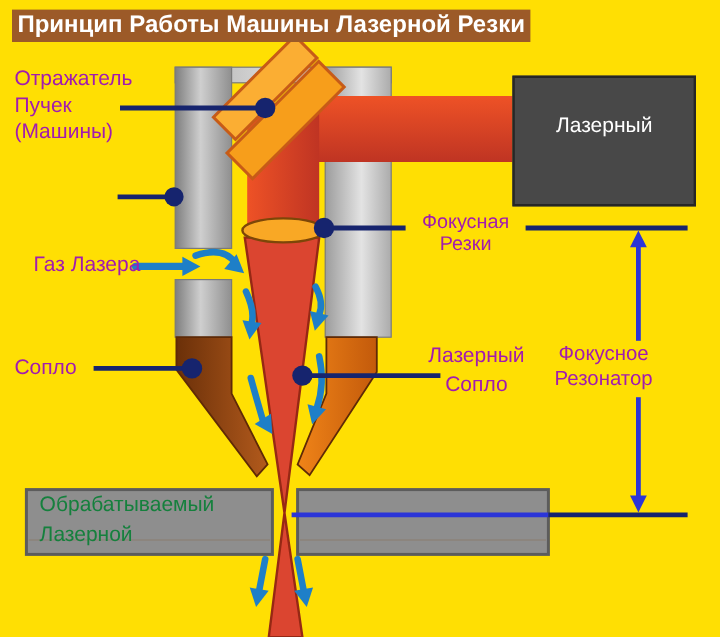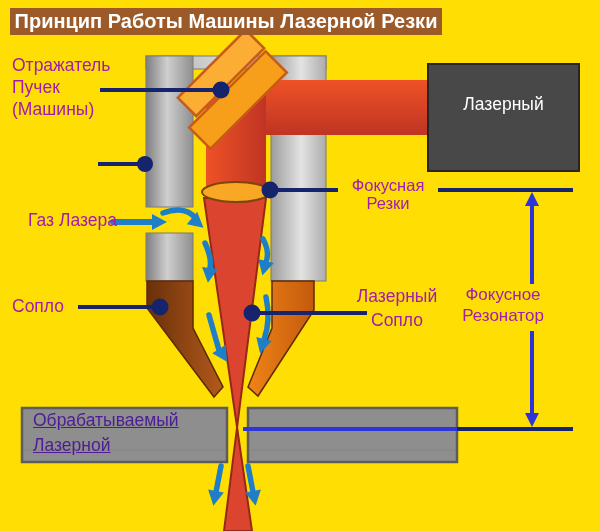--- a/index.html
+++ b/index.html
@@ -25,21 +25,21 @@
   }
   .lbl{position:absolute;color:#a21caf;font-size:17.5px;line-height:22px;white-space:nowrap;}
   .lbl.center{text-align:center;}
   .lbl-reflector{left:12px;top:54px;}
   .lbl-head{left:12px;top:129px;}
   .lbl-gas{left:12px;top:209px;margin-left:16px;}
   .lbl-nozzle{left:12px;top:295px;}
   .lbl-lens{left:336px;top:176px;width:104px;font-size:16.5px;line-height:18px;}
   .lbl-beam{left:343px;top:284px;width:108px;line-height:24px;}
   .lbl-distance{left:442px;top:284px;width:122px;font-size:17px;line-height:21px;}
-  .lbl-workpiece{left:33px;top:408px;color:#4c1d95;line-height:25px;text-decoration:underline;}
+  .lbl-workpiece{left:33px;top:408px;color:#15803d;line-height:25px;}
 </style>
 </head>
 <body>
 
 <div class="stage">
 
   <svg width="600" height="531" viewBox="0 0 600 531">
     <defs>
       <linearGradient id="gLeftCol" x1="0" y1="0" x2="1" y2="0">
         <stop offset="0" stop-color="#7E7E7E"></stop>

